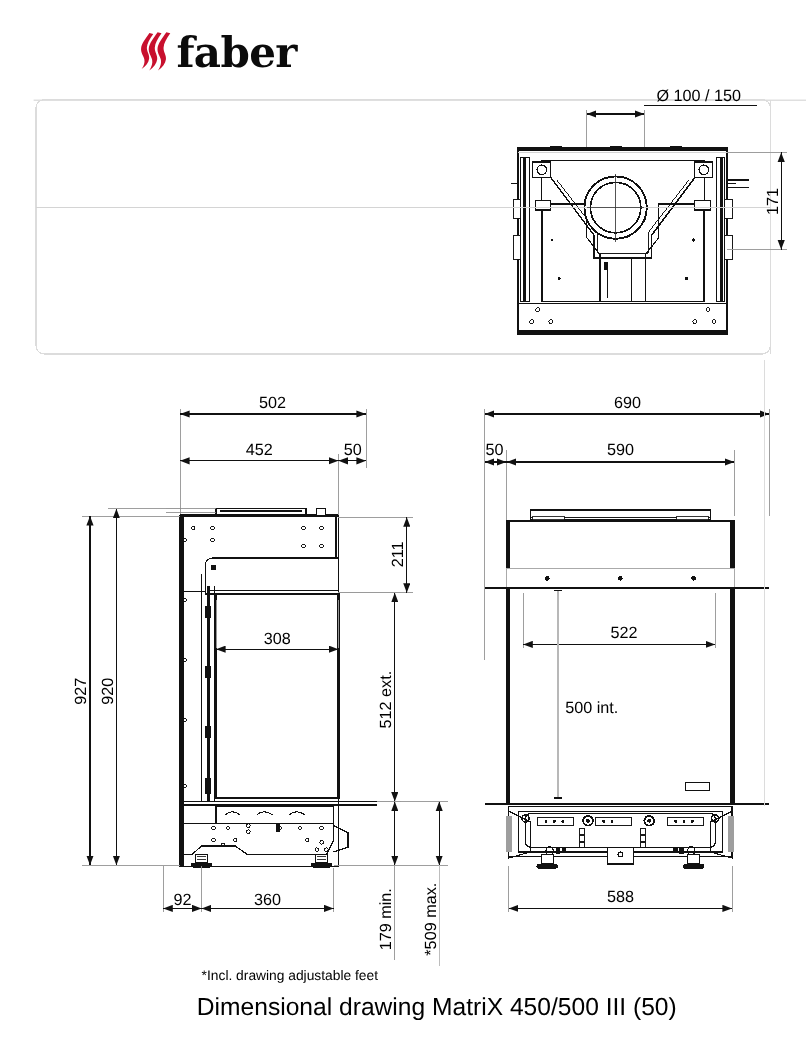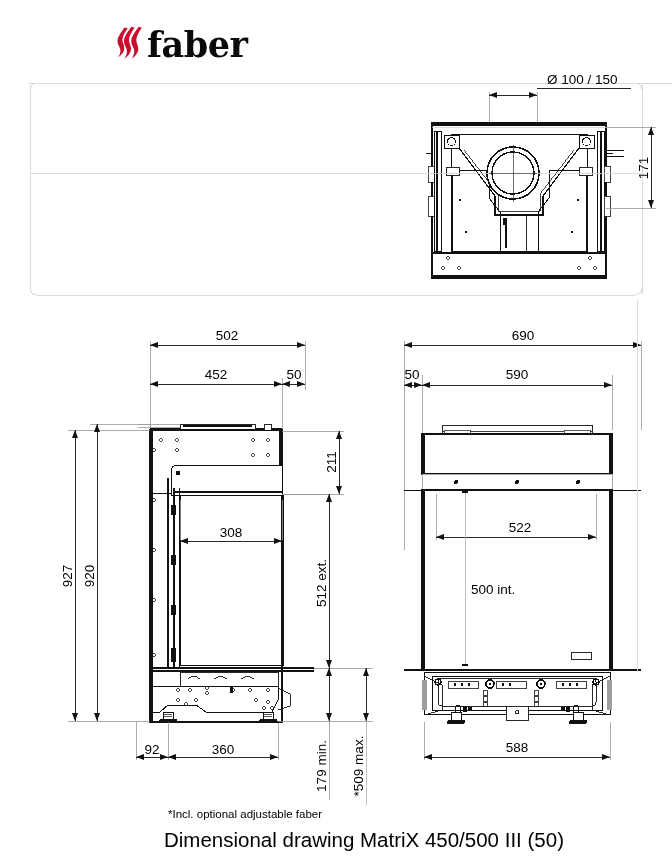--- a/index.html
+++ b/index.html
@@ -404,16 +404,16 @@
     <text x="495" y="340" font-size="13.5" text-anchor="middle">690</text>
     <text x="384" y="379" font-size="13.5" text-anchor="middle">50</text>
     <text x="489" y="379" font-size="13.5" text-anchor="middle">590</text>
     <text x="492" y="532" font-size="13.5" text-anchor="middle">522</text>
     <text x="443" y="594" font-size="13.5">500 int.</text>
     <text x="489" y="752" font-size="13.5" text-anchor="middle">588</text>
 
     </g>
   </svg>
 
-  <div class="note">*Incl. optional adjustable faber</div>
+  <div class="note">*Incl. drawing adjustable feet</div>
   <div class="title">Dimensional drawing MatriX 450/500 III (50)</div>
 
 </div>
 
 </body></html>

